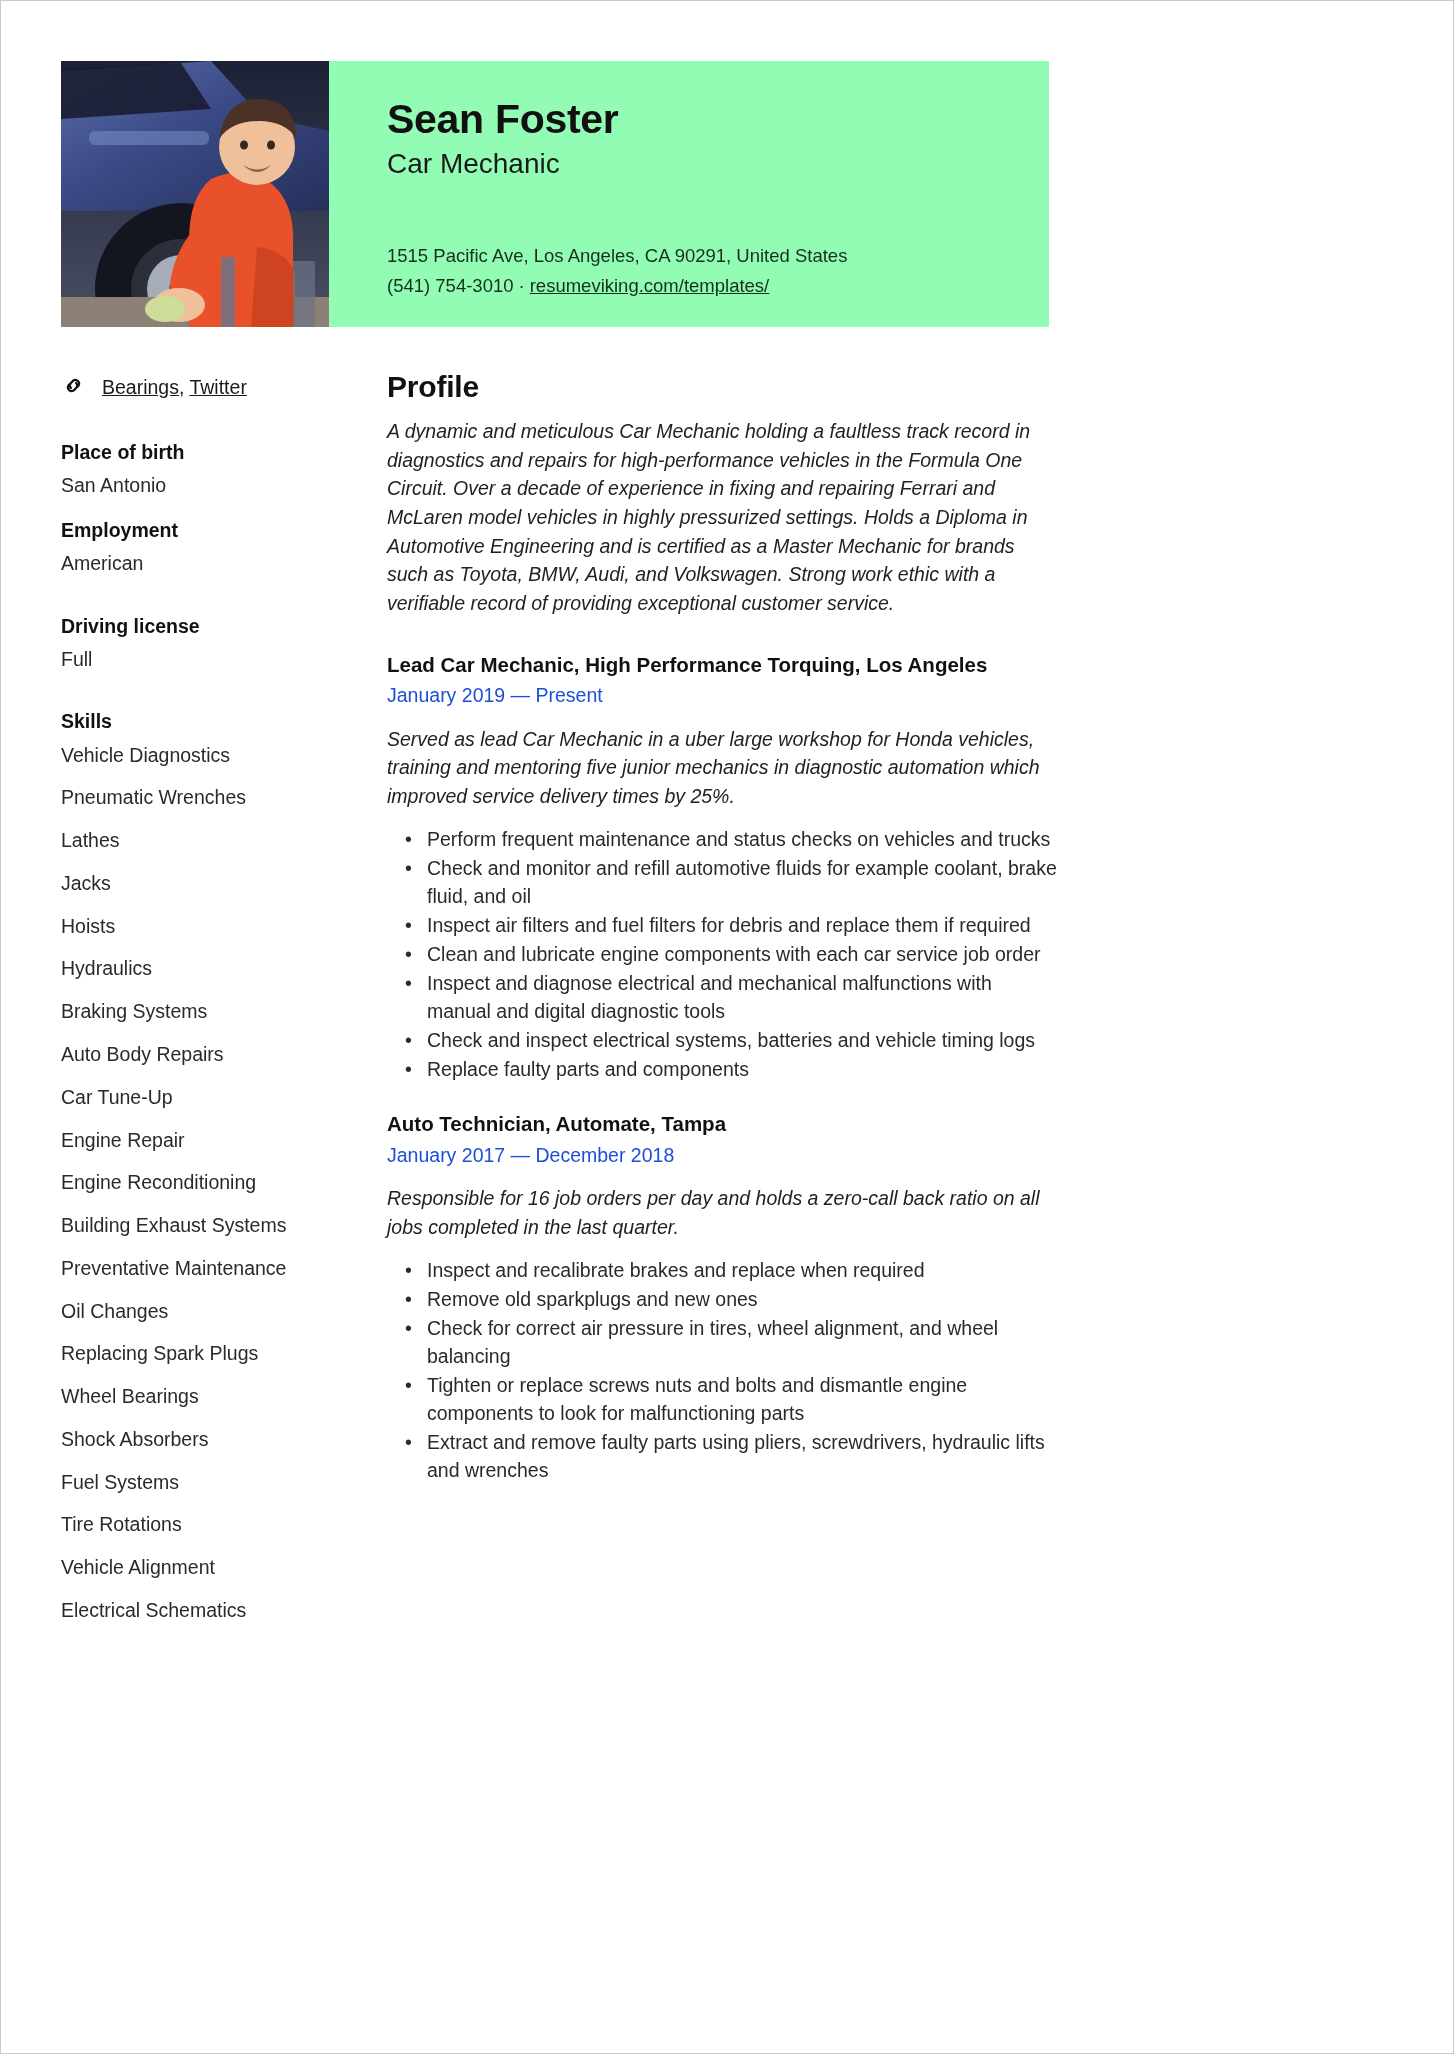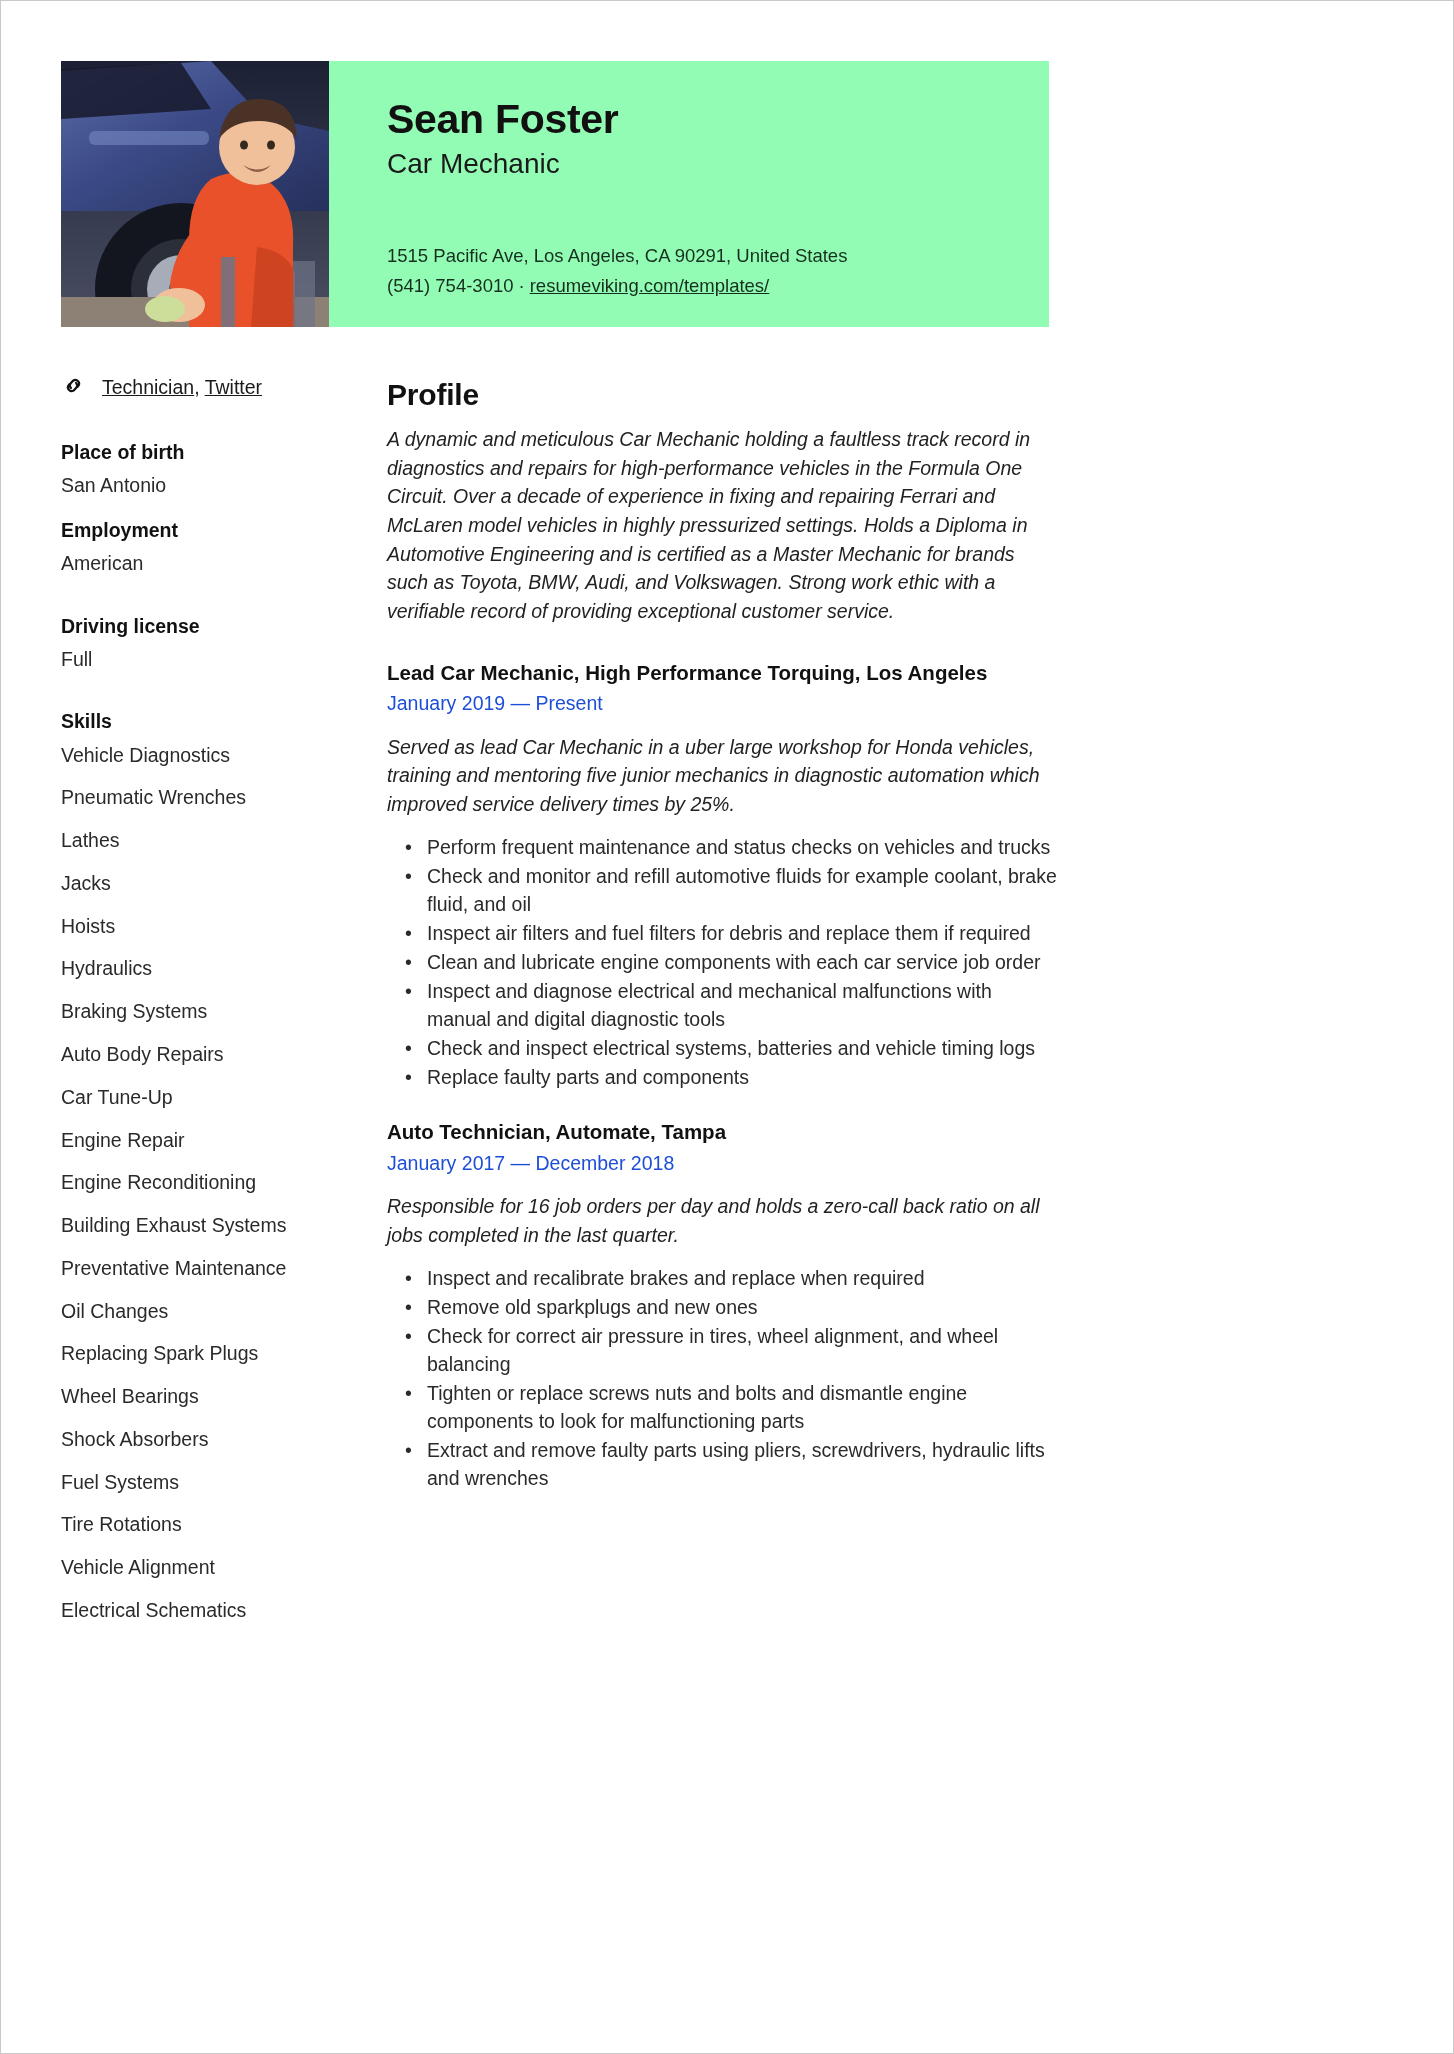--- a/index.html
+++ b/index.html
@@ -141,21 +141,21 @@
     color: #2a2a2a;
     line-height: 1.25;
     margin-bottom: 18.4px;
   }
 
   
   .section-title {
     font-size: 30px;
     font-weight: bold;
     color: #111111;
-    margin: 16px 0 12px 0;
+    margin: 8px 0 12px 0;
     letter-spacing: -0.2px;
     line-height: 1.2;
   }
   .section + .section { margin-top: 34px; }
   .profile-text {
     font-size: 19.5px;
     font-style: italic;
     color: #222222;
     line-height: 1.47;
     margin: 0;
@@ -271,21 +271,21 @@
 
     <aside class="sidebar">
 
       <div class="social-row">
         <span class="link-icon">
           <svg width="25" height="25" viewBox="0 0 24 24" fill="none" stroke="#111111" stroke-width="2.1" stroke-linecap="round" stroke-linejoin="round">
             <path d="M9.5 14.5 a3.6 3.6 0 0 1 0-5 l2.2-2.2 a3.6 3.6 0 0 1 5 5 l-1 1"></path>
             <path d="M14.5 9.5 a3.6 3.6 0 0 1 0 5 l-2.2 2.2 a3.6 3.6 0 0 1-5-5 l1-1"></path>
           </svg>
         </span>
-        <span class="social-links"><a href="#">Technician</a><span>, </span><a href="#">Twitter</a></span>
+        <span class="social-links"><a href="#">Bearings</a><span>, </span><a href="#">Twitter</a></span>
       </div>
 
       <div class="side-block">
         <div class="side-label">Place of birth</div>
         <div class="side-value">San Antonio</div>
         <div class="side-label">Employment</div>
         <div class="side-value">American</div>
       </div>
 
       <div class="side-block">

